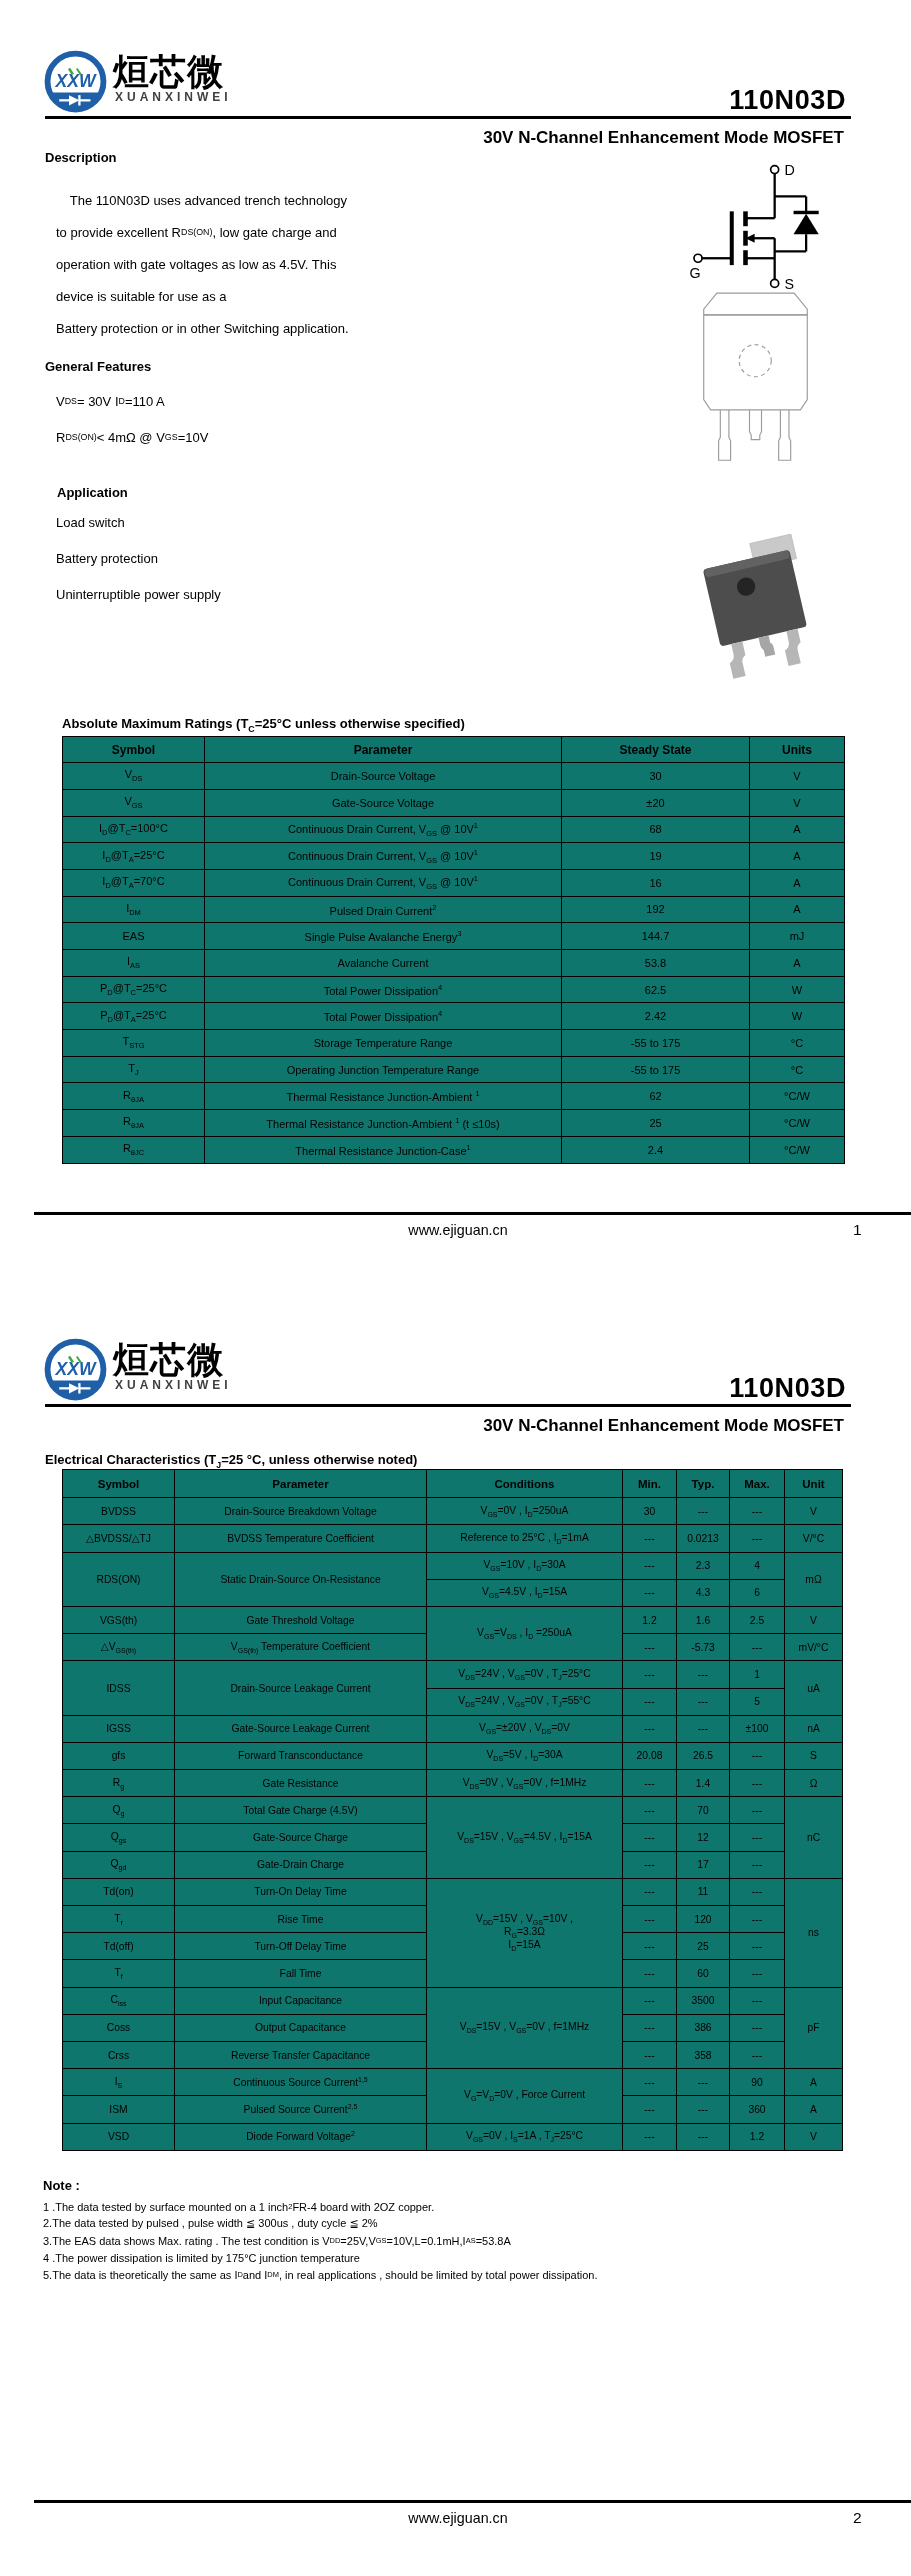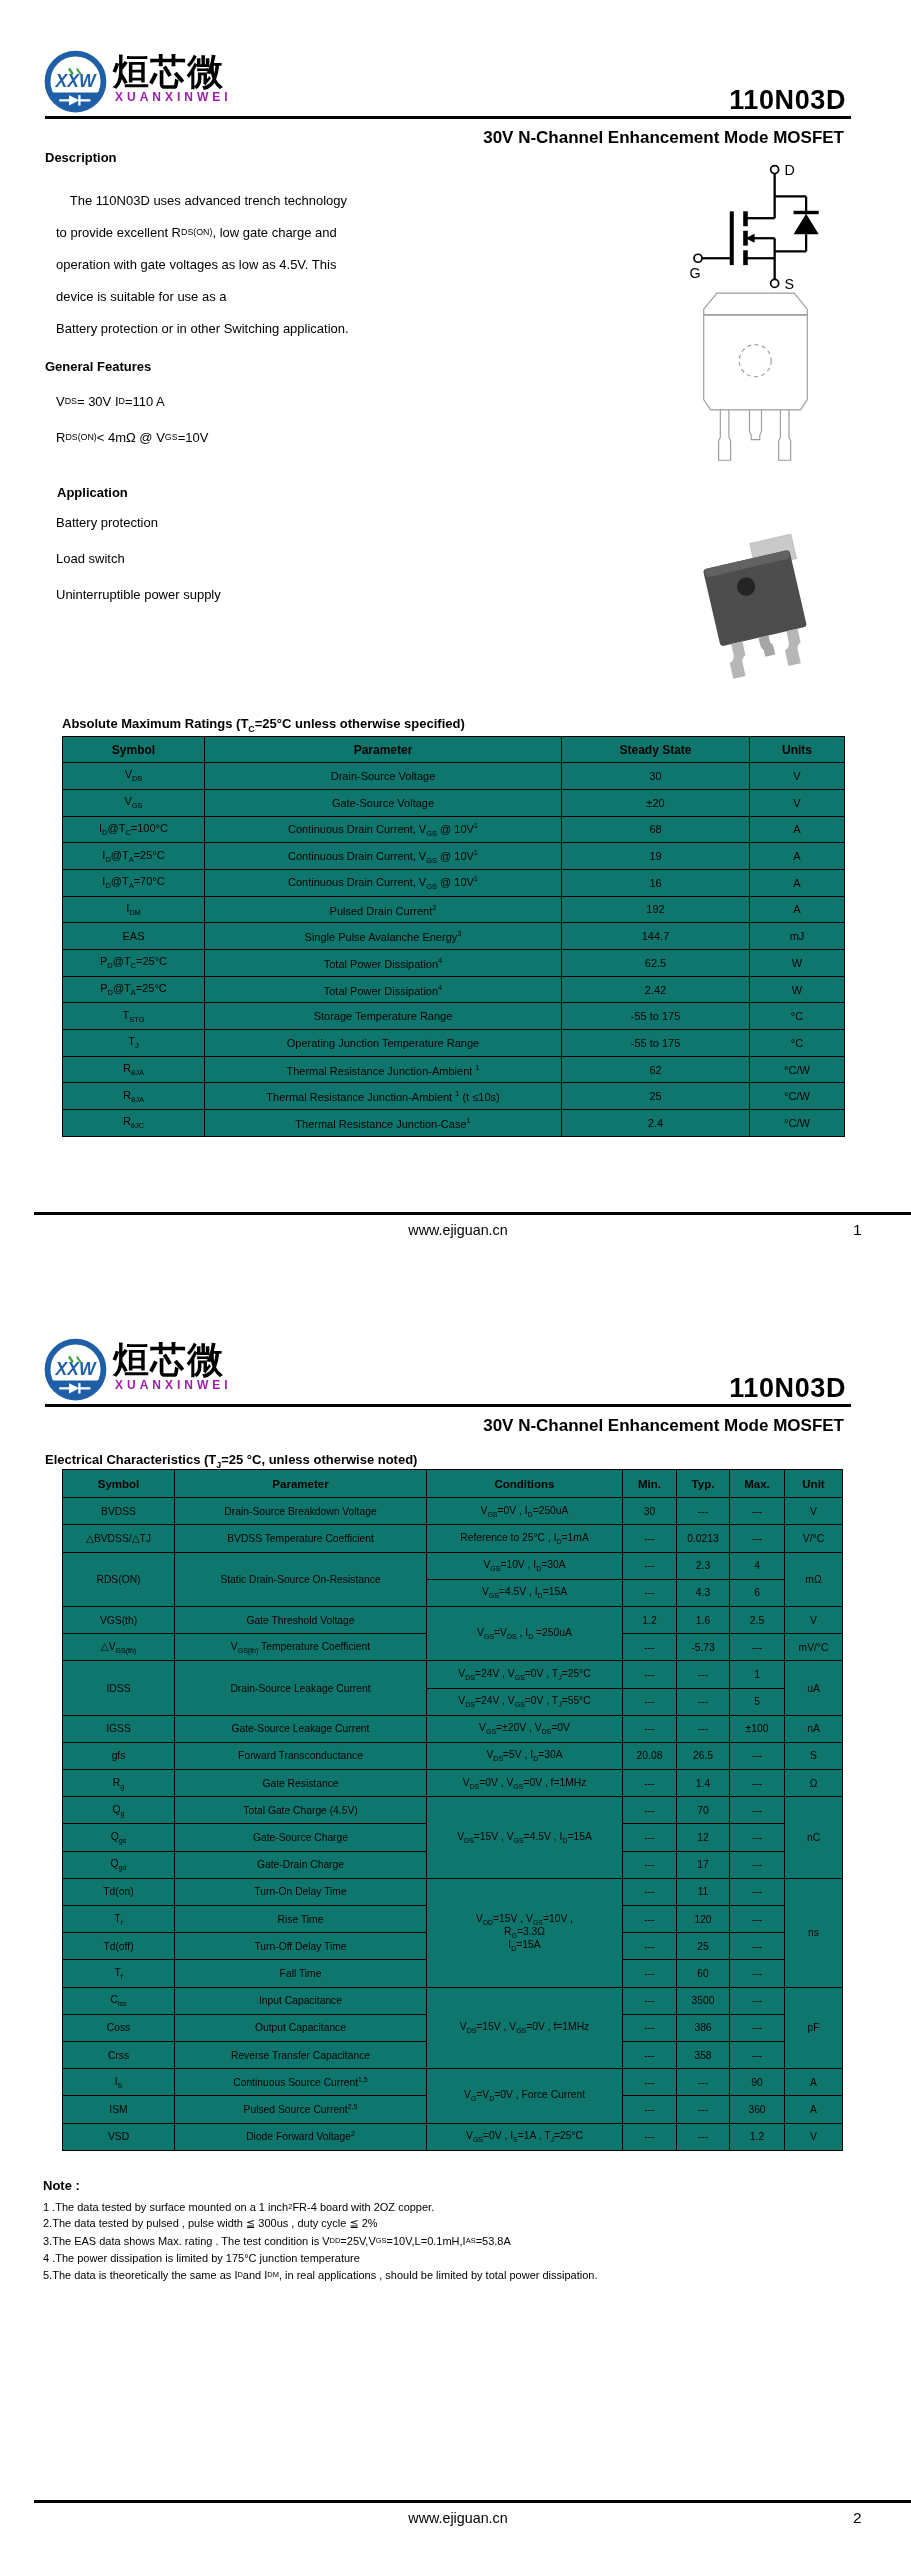--- a/index.html
+++ b/index.html
@@ -4,21 +4,21 @@
 <style>
   html,body{margin:0;padding:0;background:#ffffff;}
   body{width:911px;font-family:"Liberation Sans","DejaVu Sans",sans-serif;color:#000;}
   .page{position:relative;width:911px;height:1288px;background:#fff;overflow:hidden;}
   .abs{position:absolute;}
 
   
   .logo-wrap{left:43px;top:49px;width:275px;height:75px;}
   .logo-svg{position:absolute;left:0;top:0;}
   .brand-cn{position:absolute;left:70px;top:-1.1px;font-size:36px;font-weight:bold;letter-spacing:1.1px;white-space:nowrap;}
-  .brand-en{position:absolute;left:72px;top:41px;font-size:12px;font-weight:bold;letter-spacing:4px;color:#a21caf;white-space:nowrap;}
+  .brand-en{position:absolute;left:72px;top:41px;font-size:12px;font-weight:bold;letter-spacing:4px;color:#404040;white-space:nowrap;}
   .part-number{right:65px;top:85px;font-size:27px;font-weight:bold;letter-spacing:0.6px;}
   .rule{left:45px;top:116px;width:806px;height:3.4px;background:#000;}
   .subtitle{right:67px;top:128px;font-size:17px;font-weight:bold;}
 
   
   .h-sec{font-size:13px;font-weight:bold;text-align:center;}
   .h-desc{left:45px;top:150px;}
   .desc-lines{left:56px;top:184px;width:367px;}
   .desc-lines .line{height:32px;display:flex;align-items:center;font-size:13px;white-space:nowrap;}
   .desc-lines .line:first-child{padding-left:13.8px;}
@@ -91,22 +91,22 @@
     </div>
 
   <h2 class="abs h-sec h-feat" style="margin:0;">General Features</h2>
   <div class="abs feat-lines">
       <div class="line">V<sub>DS</sub> = 30V  I<sub>D</sub> =110 A</div>
       <div class="line">R<sub>DS(ON)</sub> &lt; 4mΩ @ V<sub>GS</sub>=10V</div>
     </div>
 
   <h2 class="abs h-sec h-app" style="margin:12px;">Application</h2>
   <div class="abs app-lines">
+      <div class="line">Load switch</div>
       <div class="line">Battery protection</div>
-      <div class="line">Load switch</div>
       <div class="line">Uninterruptible power supply</div>
     </div>
 
   <svg class="abs" style="left:686px;top:162px;" width="143" height="129" viewBox="0 0 250 225">
     <g stroke="#000" stroke-width="4" fill="none">
       <line x1="155" y1="20" x2="155" y2="98"></line>
       <line x1="155" y1="60" x2="210" y2="60"></line>
       <line x1="210" y1="60" x2="210" y2="88"></line>
       <line x1="210" y1="126" x2="210" y2="156"></line>
       <line x1="210" y1="156" x2="155" y2="156"></line>
@@ -209,20 +209,26 @@
           <td>192</td>
           <td>A</td>
         </tr>
         <tr>
           <td>EAS</td>
           <td>Single Pulse Avalanche Energy<sup>3</sup></td>
           <td>144.7</td>
           <td>mJ</td>
         </tr>
         <tr>
+          <td>I<sub>AS</sub></td>
+          <td>Avalanche Current</td>
+          <td>53.8</td>
+          <td>A</td>
+        </tr>
+        <tr>
           <td>P<sub>D</sub>@T<sub>C</sub>=25°C</td>
           <td>Total Power Dissipation<sup>4</sup></td>
           <td>62.5</td>
           <td>W</td>
         </tr>
         <tr>
           <td>P<sub>D</sub>@T<sub>A</sub>=25°C</td>
           <td>Total Power Dissipation<sup>4</sup></td>
           <td>2.42</td>
           <td>W</td>

